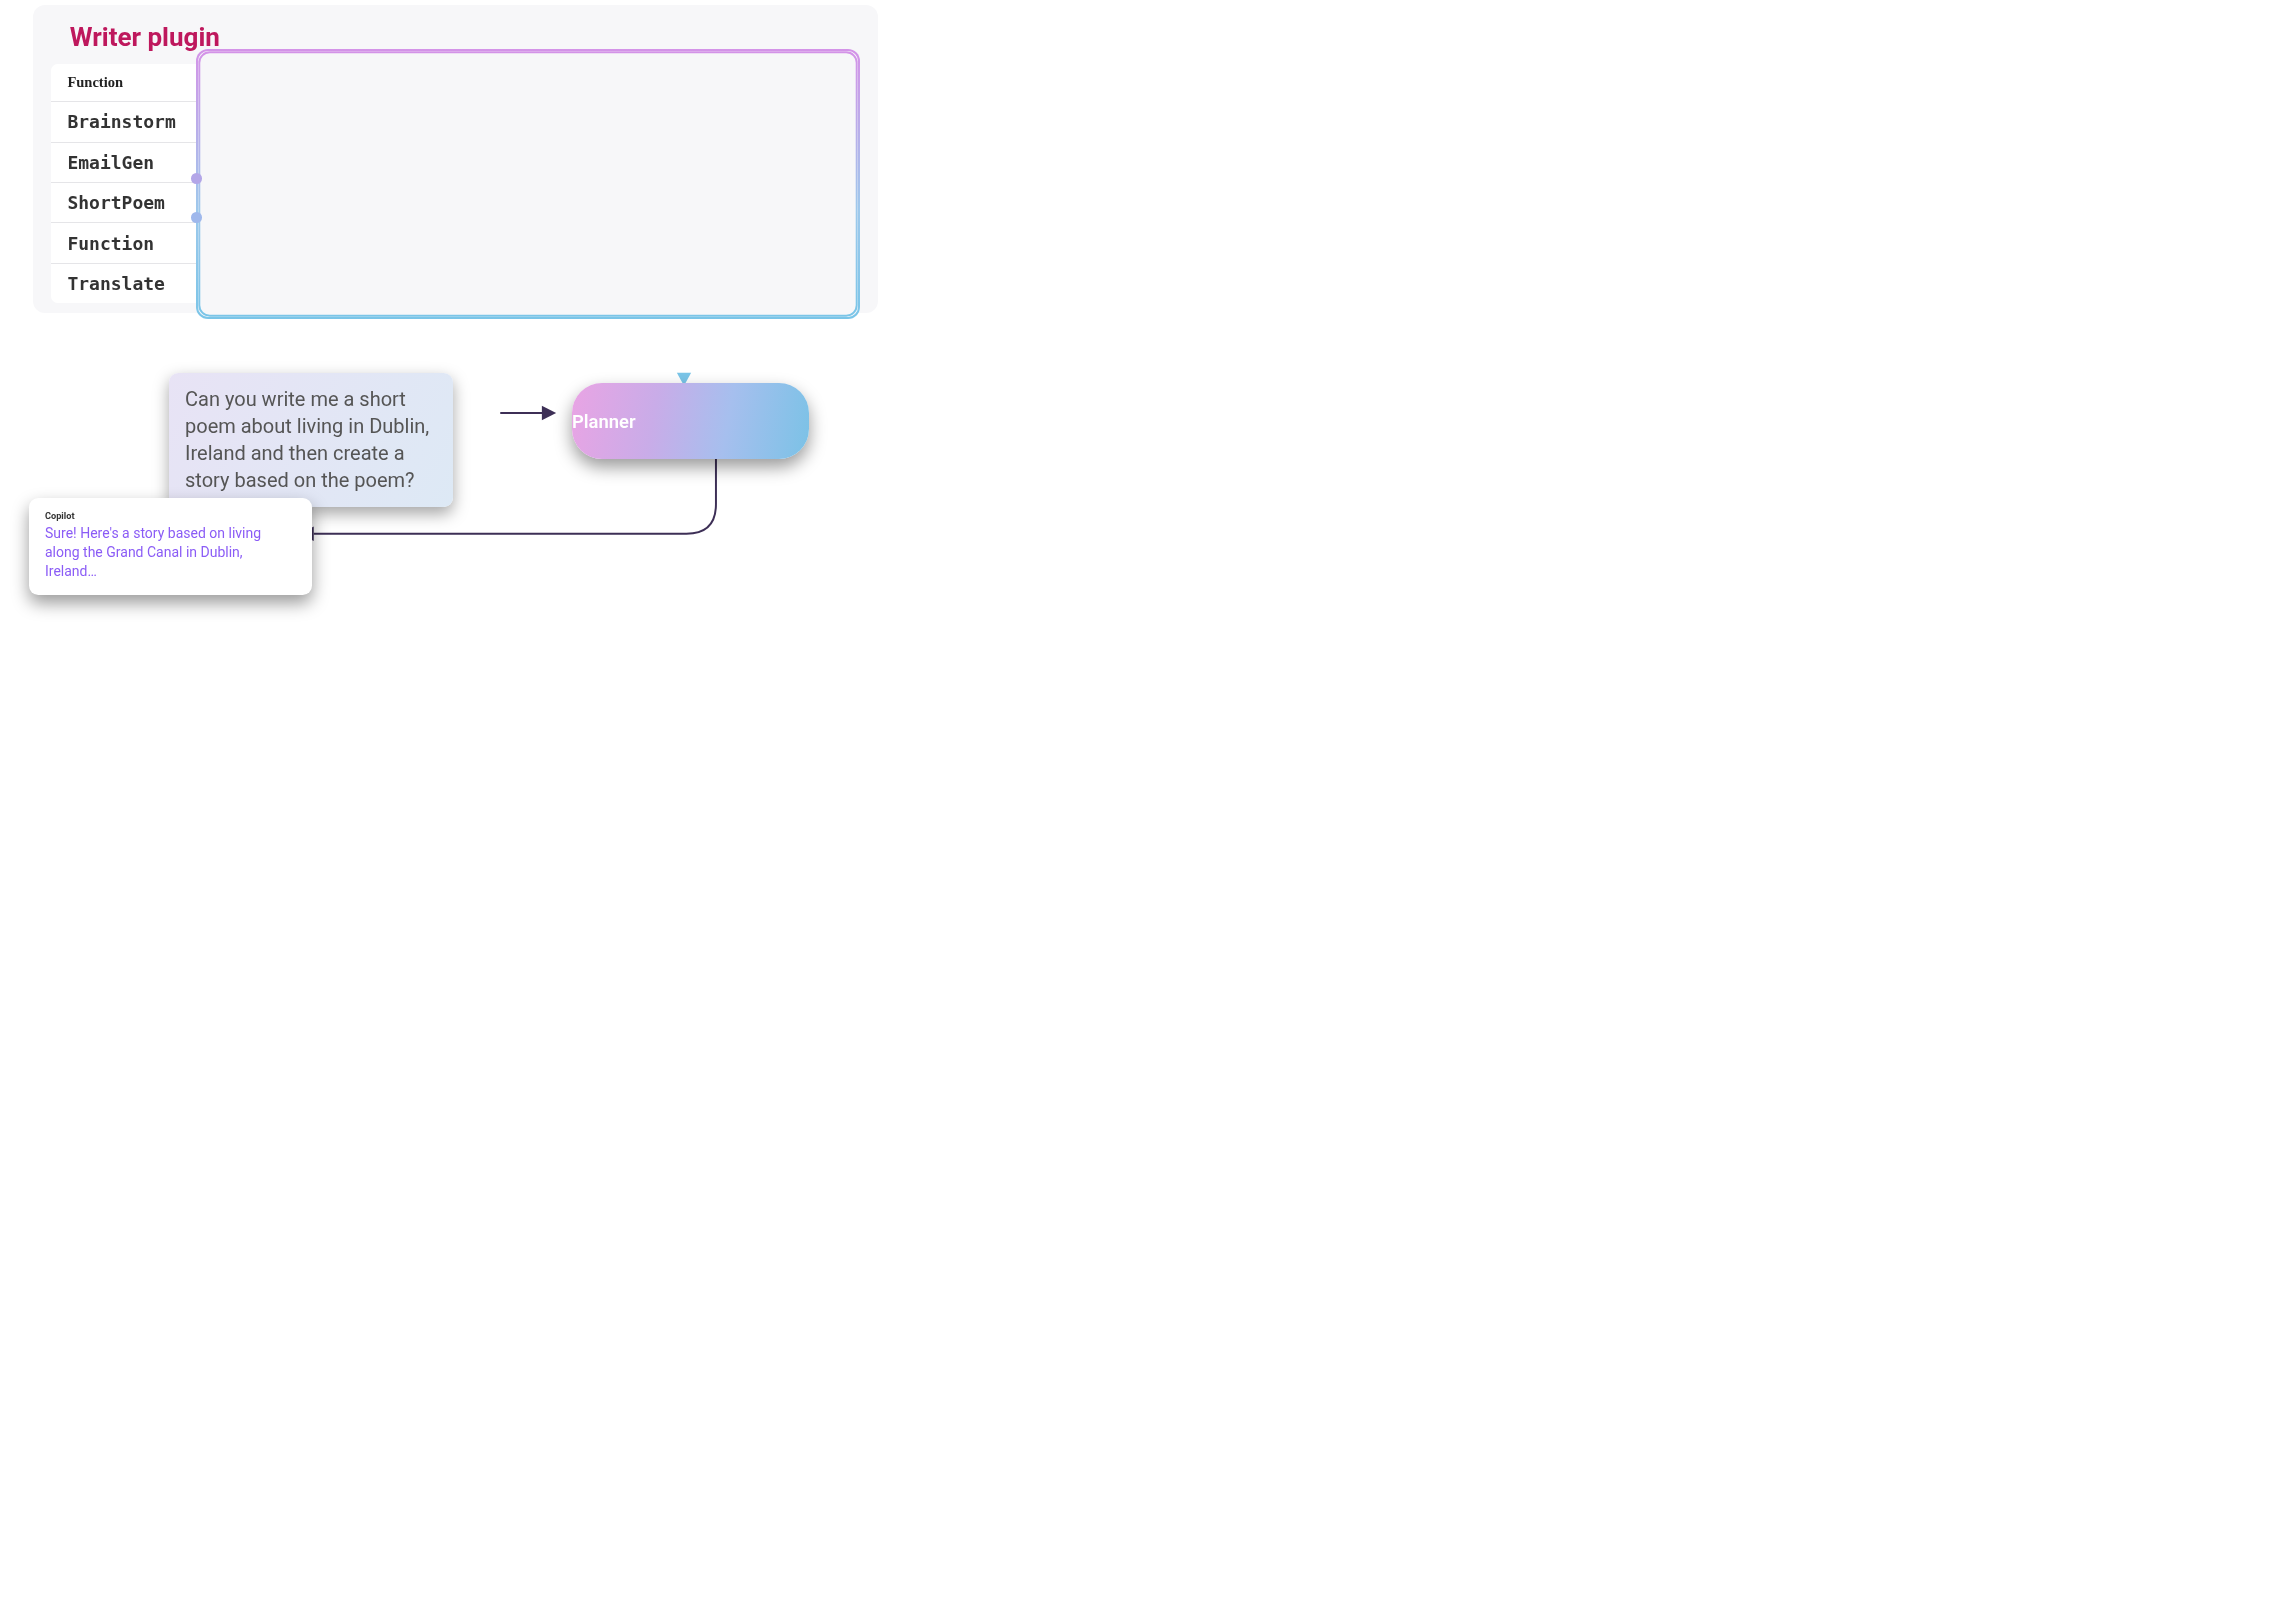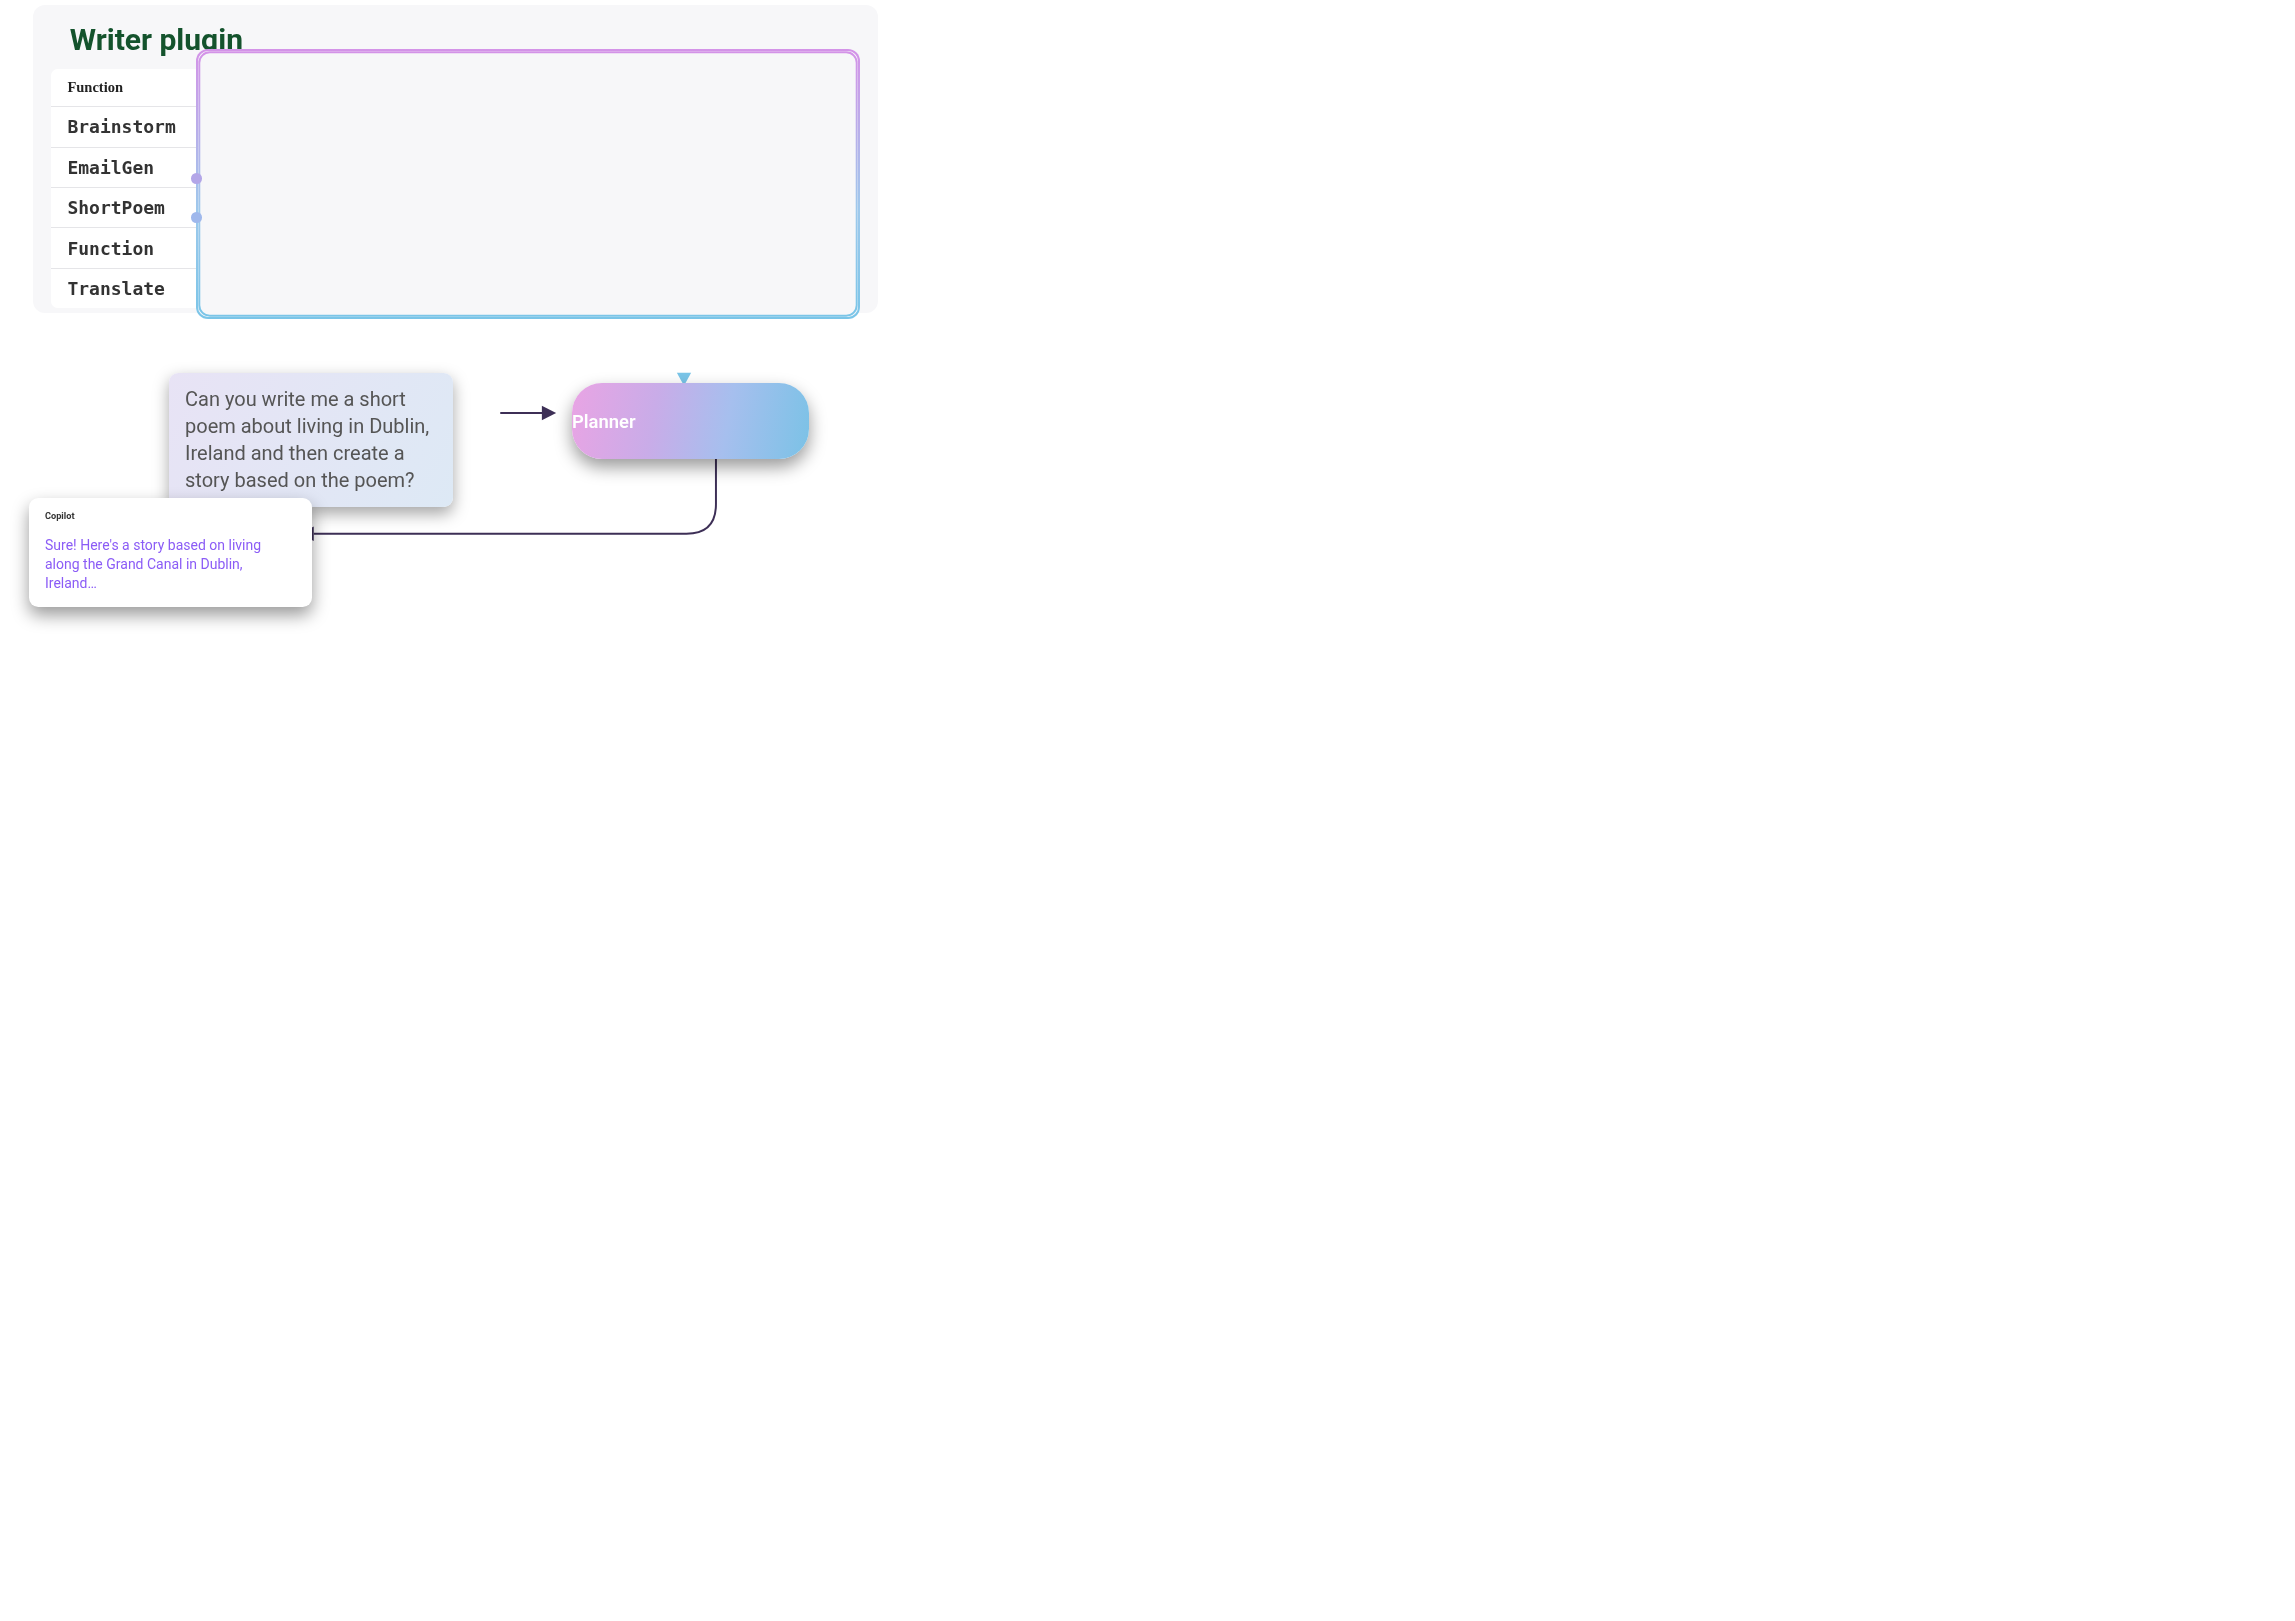--- a/index.html
+++ b/index.html
@@ -19,23 +19,23 @@
     position: absolute;
     left: 33px;
     top: 5.3px;
     width: 845px;
     height: 308px;
     background: #f7f7f9;
     border-radius: 12px;
     padding: 13px 18.4px 16px 18.4px;
   }
   .plugin-title {
-    font-size: 30px;
+    font-size: 26px;
     font-weight: 700;
-    color: #14532d;
+    color: #be185d;
     margin: 4px 0 12px 18.4px;
   }
   .plugin-table {
     background: #fff;
     border-radius: 6.6px;
     overflow: hidden;
     width: 100%;
   }
   .plugin-row {
     display: flex;
@@ -169,21 +169,21 @@
     background: #fff;
     border-radius: 9.2px;
     padding: 12px 16px 14.5px 16px;
     box-shadow: 0 8px 17px rgba(0,0,0,0.4);
     z-index: 3;
   }
   .response-label {
     font-size: 9.2px;
     font-weight: 700;
     color: #333;
-    margin-bottom: 15px;
+    margin-bottom: 3px;
   }
   .response-text {
     font-size: 14px;
     color: #8b5cf6;
     line-height: 1.35;
   }
 </style>
 </head>
 <body>
 

